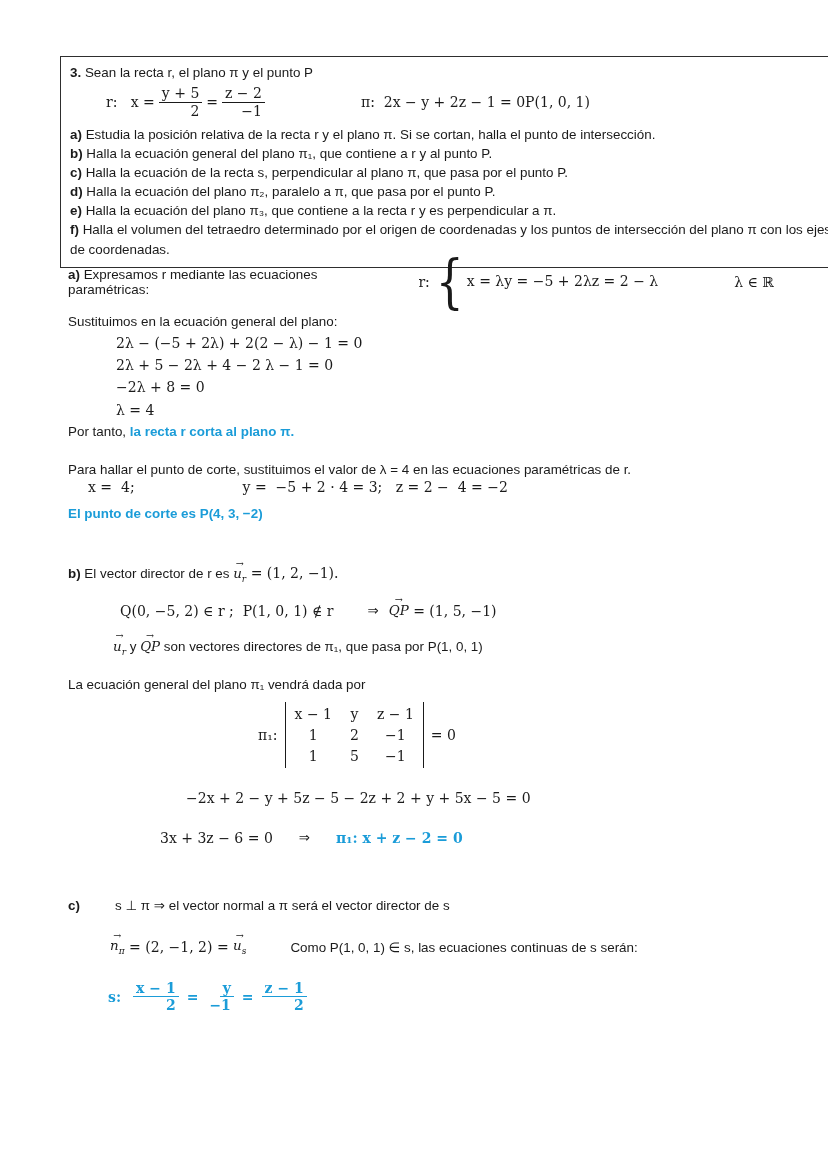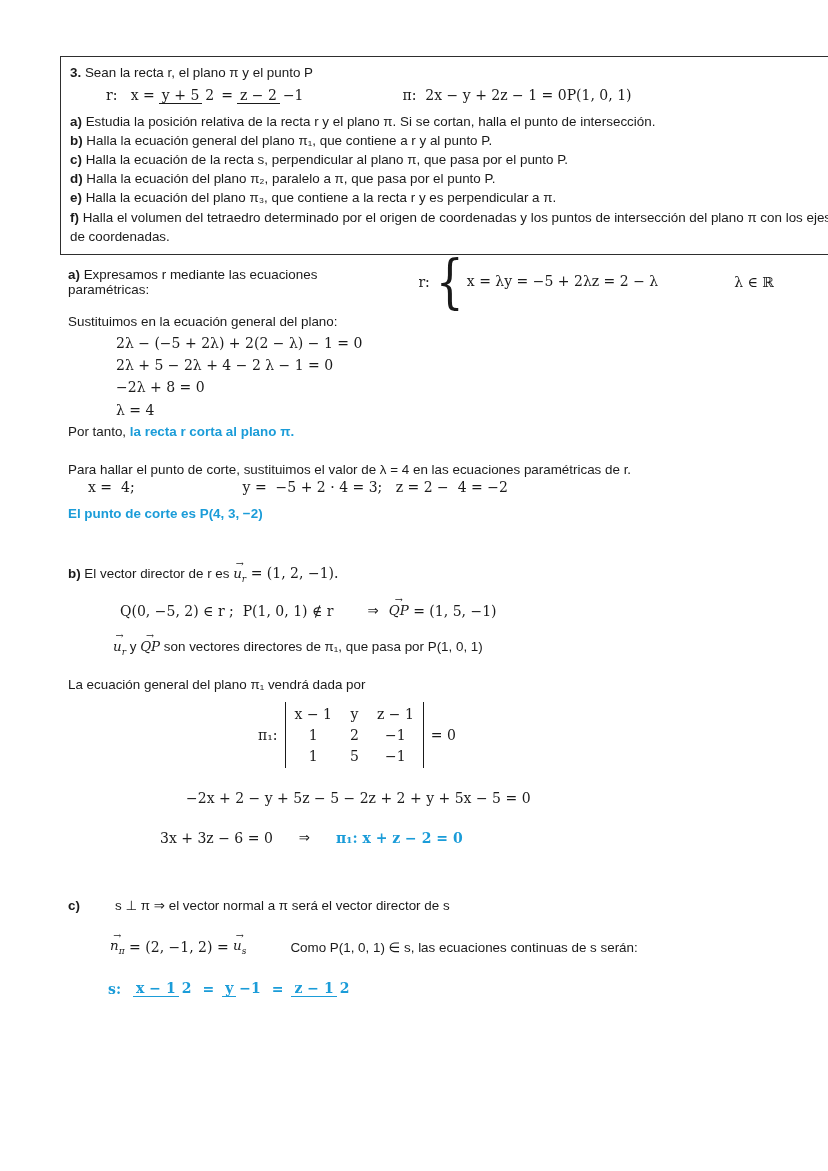--- a/index.html
+++ b/index.html
@@ -5,21 +5,21 @@
   *{margin:0;padding:0;box-sizing:border-box}
   html,body{background:#ffffff}
   .page{position:relative;width:828px;height:1171px;background:#fff;color:#1a1a1a;
         font-family:"Liberation Sans",sans-serif;font-size:13.4px;overflow:hidden}
   b{font-weight:700}
   .math{font-family:"DejaVu Serif",serif;font-size:14px;white-space:pre}
   .accent{color:var(--accent,#1b9cd8);font-weight:700}
   .pre{white-space:pre}
 
   
-  .frac{display:inline-flex;align-items:flex-start;vertical-align:middle;
+  .frac{display:inline-flex;flex-direction:column;align-items:flex-end;vertical-align:middle;
         margin:0 4px;line-height:1.15}
   .frac .num{border-bottom:1.2px solid currentColor;padding:0 3px}
   .frac .den{padding:0 3px}
 
   
   .vec{position:relative;display:inline-block;font-family:"DejaVu Serif",serif;font-style:italic}
   .vec .varrow{position:absolute;left:0;right:0;top:-0.78em;font-size:0.72em;text-align:center;
                font-style:normal;line-height:1}
   .vec sub{font-size:0.68em;font-style:italic}
 

